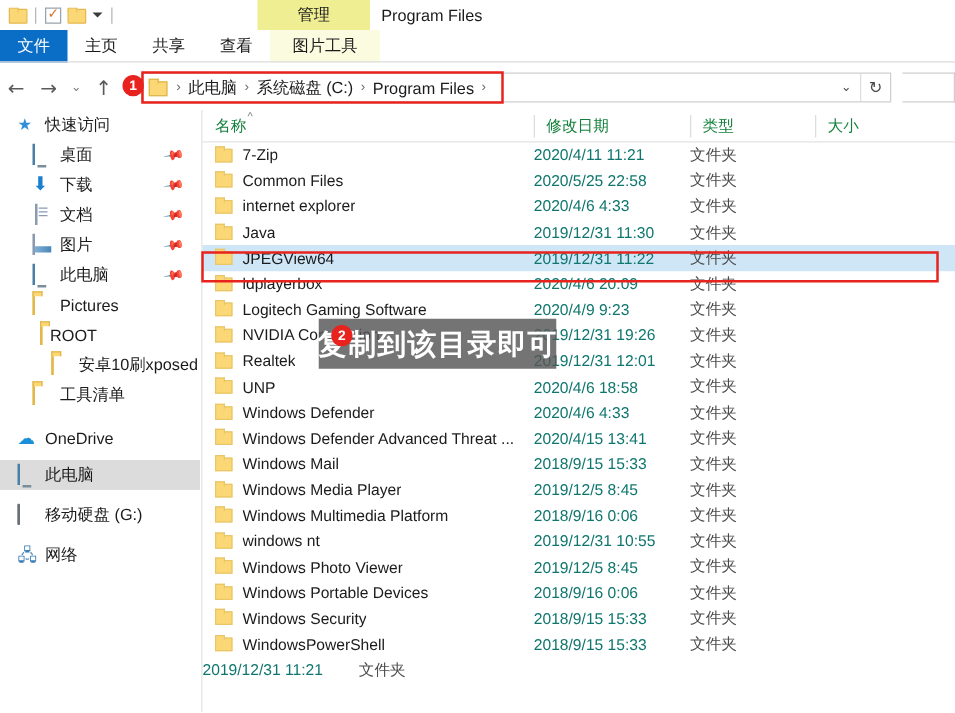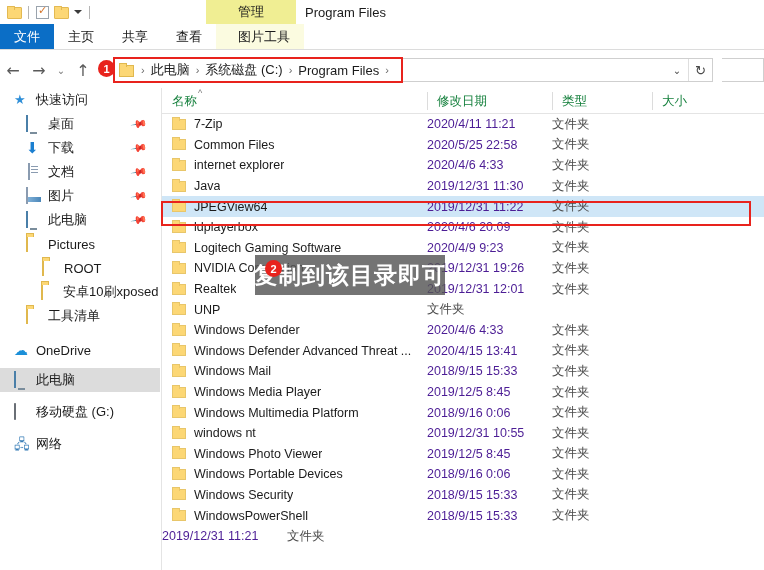--- a/index.html
+++ b/index.html
@@ -52,21 +52,21 @@
     position:absolute; left:305px; top:0; height:24px; display:flex; align-items:center;
     font-size:13px; color:#1b1b1b;
   }
 
   
   .ribbon {
     position:absolute; left:0; top:24px; width:764px; height:26px;
     display:flex; align-items:stretch;
   }
   .rtab {
-    display:flex; align-items:center; justify-content:flex-end;
+    display:flex; align-items:center; justify-content:center;
     font-size:13px; color:#1b1b1b; padding:0 14px; cursor:default;
   }
   .rtab.file { background:#0b6ec6; color:#fff; min-width:54px; }
   .rtab.ctx { background:#fbfbe0; min-width:88px; }
   .ribbon-underline {
     position:absolute; left:0; top:49px; width:764px; height:1px; background:#dcdcdc;
   }
 
   
   .navrow {
@@ -188,21 +188,21 @@
   .ch-size { width:100px; }
 
   .rows { position:absolute; left:0; top:26px; width:603px; }
   .row {
     height:20.6px; display:flex; align-items:center;
     font-size:12.5px; color:#1b1b1b;
   }
   .row.sel { background:#cfe6f7; }
   .r-name { width:265px; display:flex; align-items:center; padding-left:10px; }
   .r-name .txt { margin-left:8px; white-space:nowrap; overflow:hidden; }
-  .r-date { width:125px; color:#4c1d95; }
+  .r-date { width:125px; color:#0f766e; }
   .r-type { width:100px; color:#4a4a4a; }
   .rfold {
     width:14px;height:11px;background:#fcd775;border:1px solid #e8c66a;
     position:relative; flex:0 0 14px;
   }
   .rfold::after{
     content:"";position:absolute;left:-1px;top:-3px;width:6px;height:3px;
     background:#fcd775;border:1px solid #e8c66a;border-bottom:none;
   }
   .sort-caret {
@@ -342,21 +342,21 @@
       <span class="ni-ico"><span class="mon"></span></span>
       <span class="lbl">此电脑</span>
       <span class="pin">📌</span>
     </div>
 
     <div class="navitem" style="padding-left:26px;align-items:center;">
       <span class="ni-ico"><span class="fold"></span></span>
       <span class="lbl">Pictures</span>
     </div>
 
-    <div class="navitem" style="padding-left:42px;">
+    <div class="navitem" style="padding-left:18px;text-align:right;">
       <span class="ni-ico"><span class="fold"></span></span>
       <span class="lbl">ROOT</span>
     </div>
 
     <div class="navitem" style="padding-left:41px;">
       <span class="ni-ico"><span class="fold"></span></span>
       <span class="lbl">安卓10刷xposed</span>
     </div>
 
     <div class="navitem" style="padding-left:26px;">
@@ -480,20 +480,21 @@
           </div>
           <div class="r-date">2019/12/31 12:01</div>
           <div class="r-type">文件夹</div>
           <div class="r-size"></div>
         </div>
         <div class="row">
           <div class="r-name">
             <span class="rfold"></span>
             <span class="txt">UNP</span>
           </div>
+          <div class="r-date">2020/4/6 18:58</div>
           <div class="r-type">文件夹</div>
           <div class="r-size"></div>
         </div>
         <div class="row">
           <div class="r-name">
             <span class="rfold"></span>
             <span class="txt">Windows Defender</span>
           </div>
           <div class="r-date">2020/4/6 4:33</div>
           <div class="r-type">文件夹</div>

